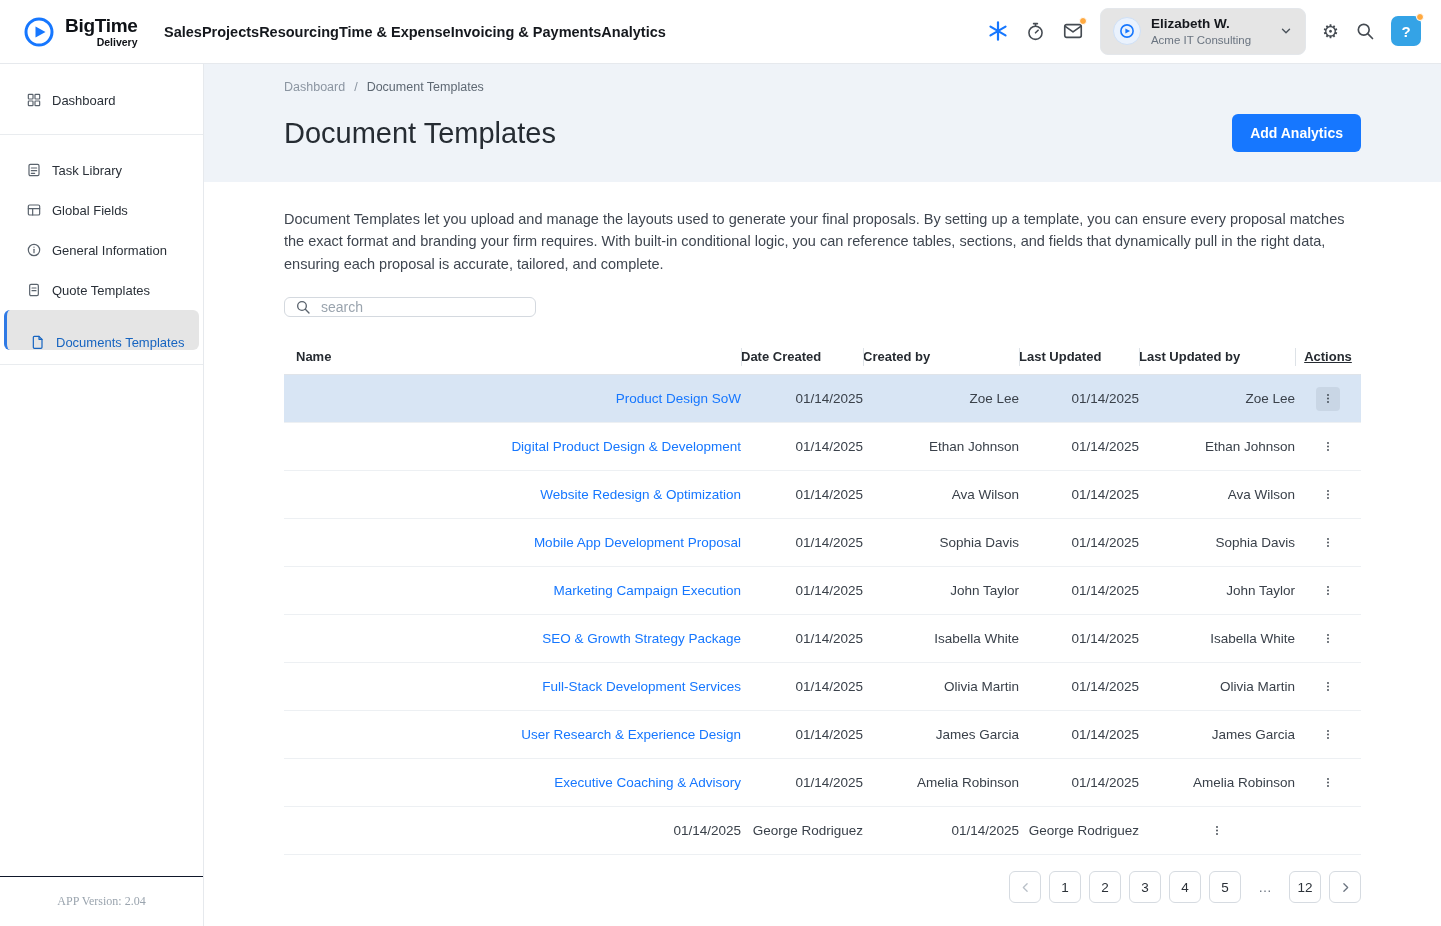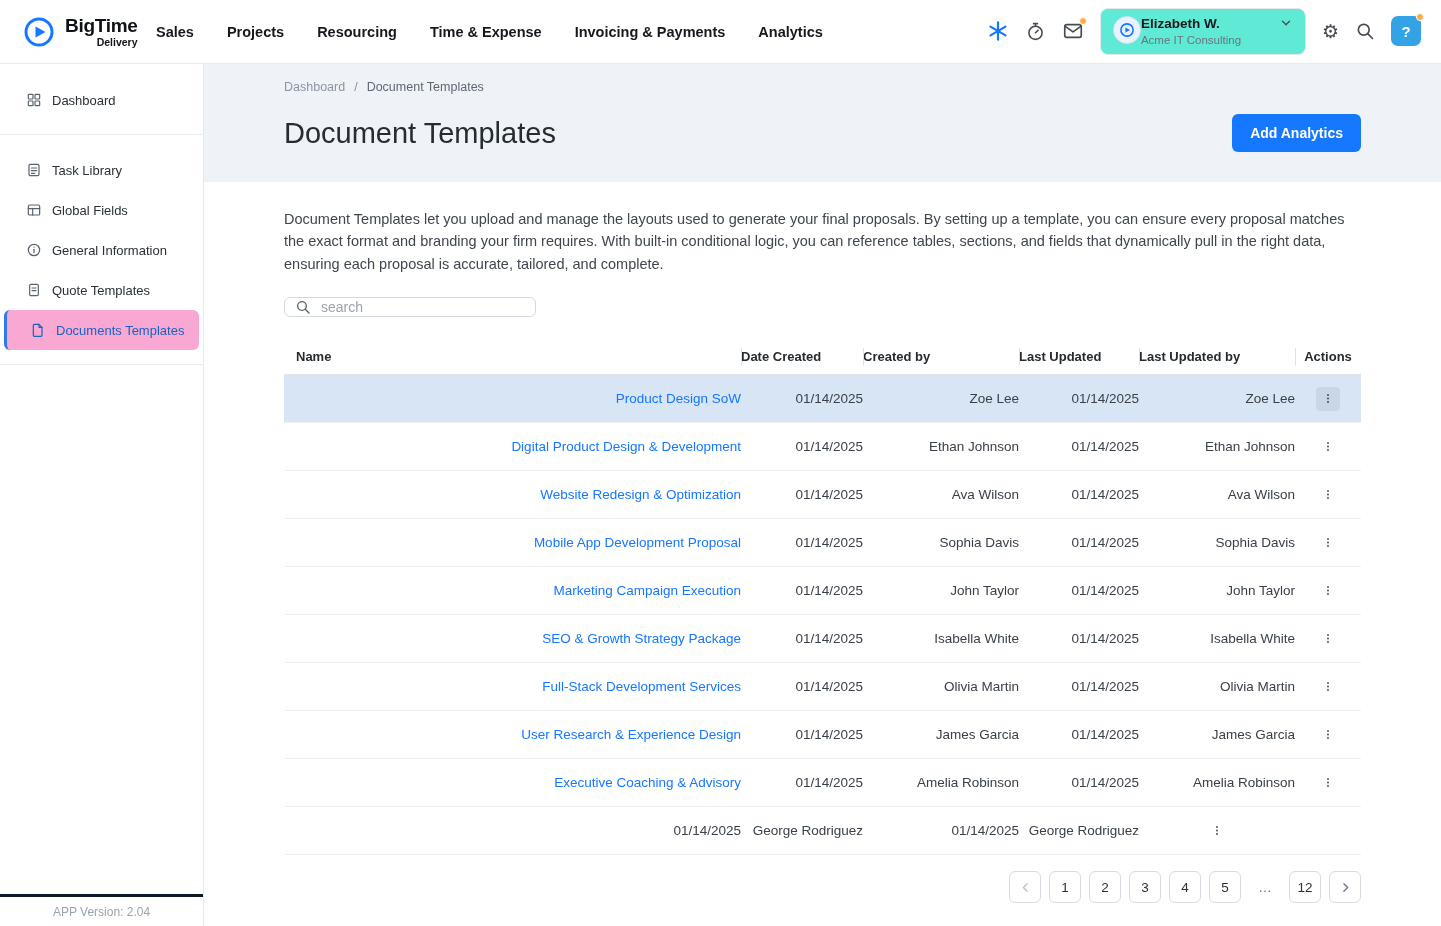--- a/index.html
+++ b/index.html
@@ -13,33 +13,33 @@
 
   
   .topbar {
     height:64px; display:flex; align-items:center;
     background:#fff; border-bottom:1px solid #e6e9ed; position:relative; z-index:3;
   }
   .brand { display:flex; align-items:center; gap:9px; padding-left:22px; width:150px; }
   .brand-text { display:flex; flex-direction:column; line-height:1; }
   .brand-name { font-size:19px; font-weight:800; letter-spacing:-.3px; color:#0e1116; }
   .brand-tag { font-size:10.5px; font-weight:700; color:#0e1116; margin-top:2px; align-self:flex-end; }
-  .nav { display:flex; gap:33px; margin-left:6px; }
+  .nav { display:flex; margin-left:14px; }
   .nav a { font-size:14.5px; font-weight:700; color:#15181d; text-decoration:none; white-space:nowrap; }
   .top-right { margin-left:auto; display:flex; align-items:center; gap:16px; padding-right:20px; }
   .icon-btn { background:none; border:none; padding:0; cursor:pointer; color:#454b52; display:flex; align-items:center; justify-content:center; position:relative; }
   .icon-btn.sparkle { color:#1677ff; }
   .dot {
     position:absolute; width:8px; height:8px; border-radius:50%;
     background:#ffa940; top:-3px; right:-3px; border:1.5px solid #fff;
   }
   .gear-glyph { font-size:19px; line-height:1; color:#454b52; }
   .account {
-    display:flex; align-items:flex-start; 
-    border:1px solid #e4e7eb; border-radius:8px; padding:7px 12px; min-width:206px; cursor:pointer; background:#5eead4;
+    display:flex; align-items:center; gap:10px;
+    border:1px solid #e4e7eb; border-radius:8px; padding:7px 12px; min-width:206px; cursor:pointer; background:#e5e5e5;
   }
   .avatar {
     width:28px; height:28px; border-radius:50%; background:#eaf2fd;
     display:flex; align-items:center; justify-content:center; border:1px solid #cfe0f6; flex:0 0 auto;
   }
   .acct-text { display:flex; flex-direction:column; line-height:1.15; }
   .acct-name { font-size:13.5px; font-weight:700; color:#15181d; }
   .acct-company { font-size:11.5px; color:#6a7480; margin-top:2px; }
   .acct-chevron { margin-left:auto; color:#4a525a; }
   .help-btn {
@@ -57,28 +57,28 @@
     display:flex; flex-direction:column;
   }
   .side-item {
     display:flex; align-items:center; gap:10px; height:40px;
     padding:0 10px 0 26px; font-size:13px; color:#2a3038; cursor:pointer;
   }
   .side-item .sicon { color:#5a636d; display:flex; }
   .side-item.first { margin-top:16px; }
   .side-divider { border-top:1px solid #e9ecef; margin:14px 0 15px; }
   .side-item.selected {
-    margin:0 4px; border-radius:6px; background:#f9a8d4; color:#1664c0;
-    border-left:3px solid #2f7ae5; padding-left:23px;
+    margin:0 4px; border-radius:6px; background:#e5e5e5; color:#1664c0;
+    border-left:3px solid #2f7ae5; padding-left:23px;align-items:flex-end;
   }
   .side-item.selected .sicon { color:#1664c0; }
   .side-spacer { flex:1; }
   .side-version {
-    border-top:3px solid #0f172a; height:32px; display:flex; align-items:center; justify-content:center;
-    font-size:12px; color:#9aa4ae;
+    border-top:1px solid #0f172a; height:50px; display:flex; align-items:center; justify-content:center;
+    font-size:12px; color:#9aa4ae;font-family:Liberation Serif, serif;
   }
 
   
   .main { flex:1; display:flex; flex-direction:column; background:#fff; overflow:hidden; }
   .page-header { background:#eff3f8; }
   .breadcrumb-row {
     height:46px; display:flex; align-items:center; gap:9px;
     padding:0 80px; font-size:12.5px; color:#8b95a1;
   }
   .breadcrumb-row .crumb-link { color:#8b95a1; text-decoration:none; cursor:pointer; }
@@ -117,21 +117,21 @@
   .thead {
     height:36px; border-bottom:1px solid #e0e4e9;
     font-size:13px; font-weight:700; color:#262b31;
   }
   .th { padding-left:0; position:relative; height:100%; display:flex; align-items:center; }
   .th:first-child { padding-left:12px; }
   .th:not(:first-child)::before {
     content:""; position:absolute; left:0; top:50%; transform:translateY(-50%);
     width:1px; height:18px; background:#dde2e7;
   }
-  .th.actions { justify-content:center; padding-left:0; }
+  .th.actions { justify-content:center; padding-left:0;text-decoration:underline; }
   .trow { height:48px; border-bottom:1px solid #edf0f3; font-size:13.5px; color:#3a414a; }
   .trow.highlight { background:#d8e5f4; }
   .cell { padding-left:8px; overflow:hidden; white-space:nowrap; text-overflow:ellipsis; }
   .cell:first-child { padding-left:4px; }
   .cell.name a { color:#1677ff; text-decoration:none; cursor:pointer; }
   .cell.actions { display:flex; justify-content:center; padding-left:0; }
   .kebab-btn {
     width:24px; height:24px; border:none; border-radius:4px; background:transparent;
     color:#3a414a; display:flex; align-items:center; justify-content:center; cursor:pointer;
   }

